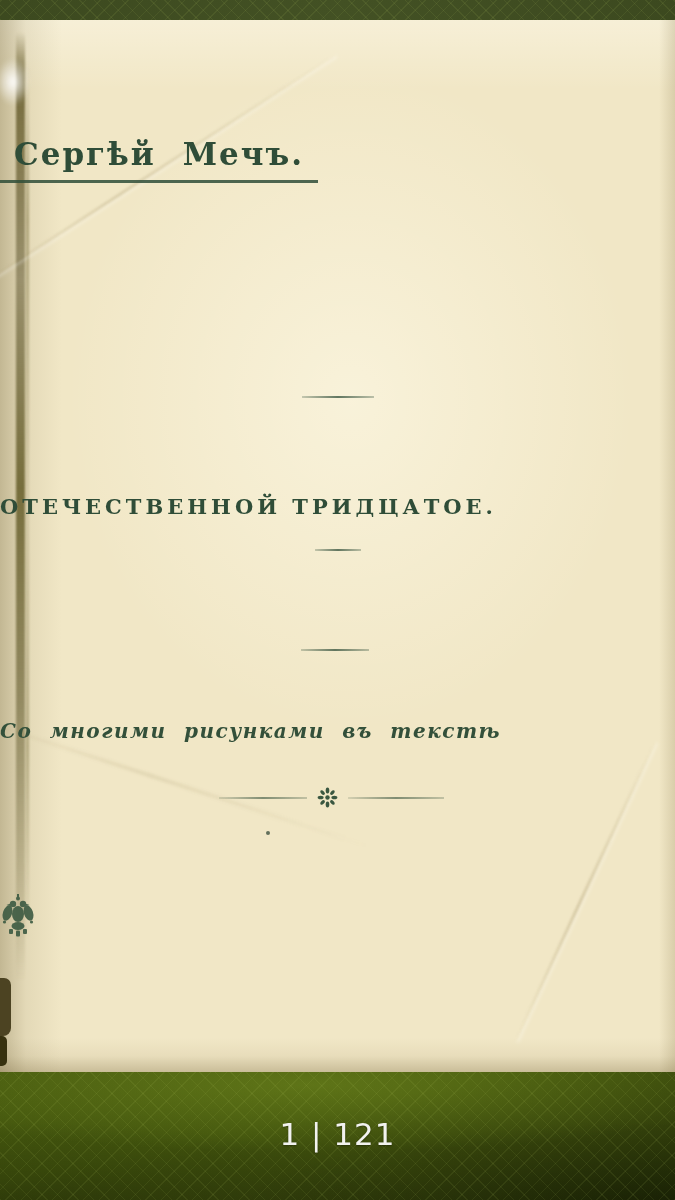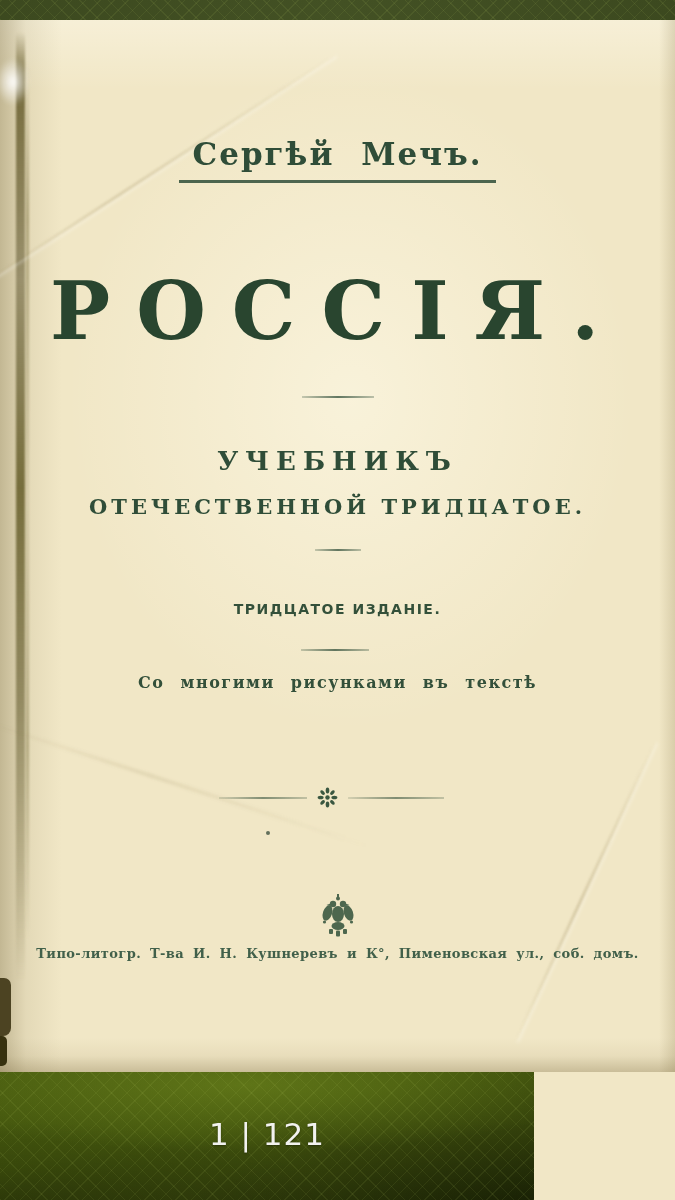--- a/index.html
+++ b/index.html
@@ -23,21 +23,21 @@
     width: 675px; height: 20px;
     background-image:
       repeating-linear-gradient(45deg, rgba(170,190,90,0.10) 0 1px, transparent 1px 10px),
       repeating-linear-gradient(-45deg, rgba(170,190,90,0.10) 0 1px, transparent 1px 10px),
       linear-gradient(90deg, #3c491f 0%, #435124 50%, #3c491f 100%);
     z-index: 5;
   }
   .bottom-bar {
     position: absolute;
     left: 0; top: 1072px;
-    width: 534px; height: 128px;
+    width: 675px; height: 128px;
     background-image:
       repeating-linear-gradient(45deg, rgba(180,200,95,0.09) 0 1px, transparent 1px 11px),
       repeating-linear-gradient(-45deg, rgba(180,200,95,0.09) 0 1px, transparent 1px 11px),
       radial-gradient(95% 75% at 46% 10%, rgba(140,168,40,0.38), rgba(140,168,40,0) 70%),
       radial-gradient(120% 130% at 100% 110%, rgba(0,0,0,0.30), rgba(0,0,0,0) 55%),
       radial-gradient(120% 130% at 0% 110%, rgba(0,0,0,0.28), rgba(0,0,0,0) 55%),
       linear-gradient(168deg, #46590f 0%, #41530d 40%, #33400b 72%, #232e07 100%);
     display: flex;
     align-items: center;
     justify-content: center;
@@ -129,21 +129,20 @@
   .crease-3 {
     left: -40px; top: 760px; width: 420px; height: 4px;
     transform: rotate(18deg);
     background: linear-gradient(90deg, rgba(120,100,50,0) 0%, rgba(120,100,50,0.12) 45%, rgba(120,100,50,0) 100%);
     filter: blur(1.5px);
   }
 
   
   .centered-line {
     position: absolute; left: 0; right: 0;
-    text-align: center;
     white-space: nowrap;
   }
   .author-line { top: 116px; }
   .author-text {
     display: inline-block;
     font-size: 31px;
     font-weight: bold;
     letter-spacing: 2px;
     word-spacing: 14px;
     color: #2f4d38;
@@ -169,24 +168,25 @@
   .rule-edition  { top: 629px; width: 68px; margin-left: -3px; }
   .subtitle-1 { top: 426px; font-size: 26px; font-weight: bold; letter-spacing: 7px; }
   .subtitle-2 { top: 474px; font-size: 21px; font-weight: bold; letter-spacing: 4px; }
   .edition-line {
     top: 581px;
     font-family: "DejaVu Sans", sans-serif;
     font-size: 14px; font-weight: bold; letter-spacing: 1.5px;
     color: #33503a;
   }
   .note-line {
-    top: 653px;
-    font-size: 16px; font-weight: bold;
+    top: 699px;
+    font-size: 20px; font-weight: bold;
     letter-spacing: 1.5px; word-spacing: 9px;
     color: #33503a;
+    font-style: italic;
   }
 
   .ornament-row {
     position: absolute; left: 0; right: 12px; top: 766px;
     display: flex; align-items: center; justify-content: center;
     gap: 9px;
   }
   .ornament-line {
     height: 2px;
     background: linear-gradient(90deg, rgba(52,80,58,0.15), rgba(52,80,58,0.6), rgba(52,80,58,0.25));
@@ -233,28 +233,25 @@
     <div class="torn-piece-1"></div>
     <div class="torn-piece-2"></div>
     <div class="crease crease-1"></div>
     <div class="crease crease-2"></div>
     <div class="crease crease-3"></div>
 
     <div class="centered-line author-line">
       <span class="author-text">Сергѣй Мечъ.</span>
     </div>
 
-    <h1 class="centered-line main-title">РОССІЯ.</h1>
     <div class="rule rule-title"></div>
 
-    <div class="centered-line subtitle-1">УЧЕБНИКЪ</div>
     <div class="centered-line subtitle-2">ОТЕЧЕСТВЕННОЙ ТРИДЦАТОЕ.</div>
     <div class="rule rule-subtitle"></div>
 
-    <div class="centered-line edition-line">ТРИДЦАТОЕ ИЗДАНІЕ.</div>
     <div class="rule rule-edition"></div>
 
     <div class="centered-line note-line">Со многими рисунками въ текстѣ</div>
 
     <div class="ornament-row">
       <div class="ornament-line left"></div>
       <span>
         <svg class="rosette-svg" width="23" height="23" viewBox="0 0 23 23">
           <g fill="#3a5740">
             <circle cx="11.5" cy="11.5" r="2.2"></circle>
@@ -293,21 +290,20 @@
             <rect x="9" y="35" width="4" height="5" rx="1"></rect>
             <rect x="16" y="36.5" width="4" height="6" rx="1"></rect>
             <rect x="23" y="35" width="4" height="5" rx="1"></rect>
             <circle cx="4.5" cy="28" r="1.6"></circle>
             <circle cx="31.5" cy="28" r="1.6"></circle>
           </g>
         </svg>
       </span>
     </div>
 
-    <div class="centered-line imprint-line">Типо-литогр. Т-ва И. Н. Кушнеревъ и К°, Пименовская ул., соб. домъ.</div>
 
   </div>
 
   <div class="bottom-bar">
     <span class="page-indicator">1 | 121</span>
   </div>
 
 </div>
 
 </body></html>

